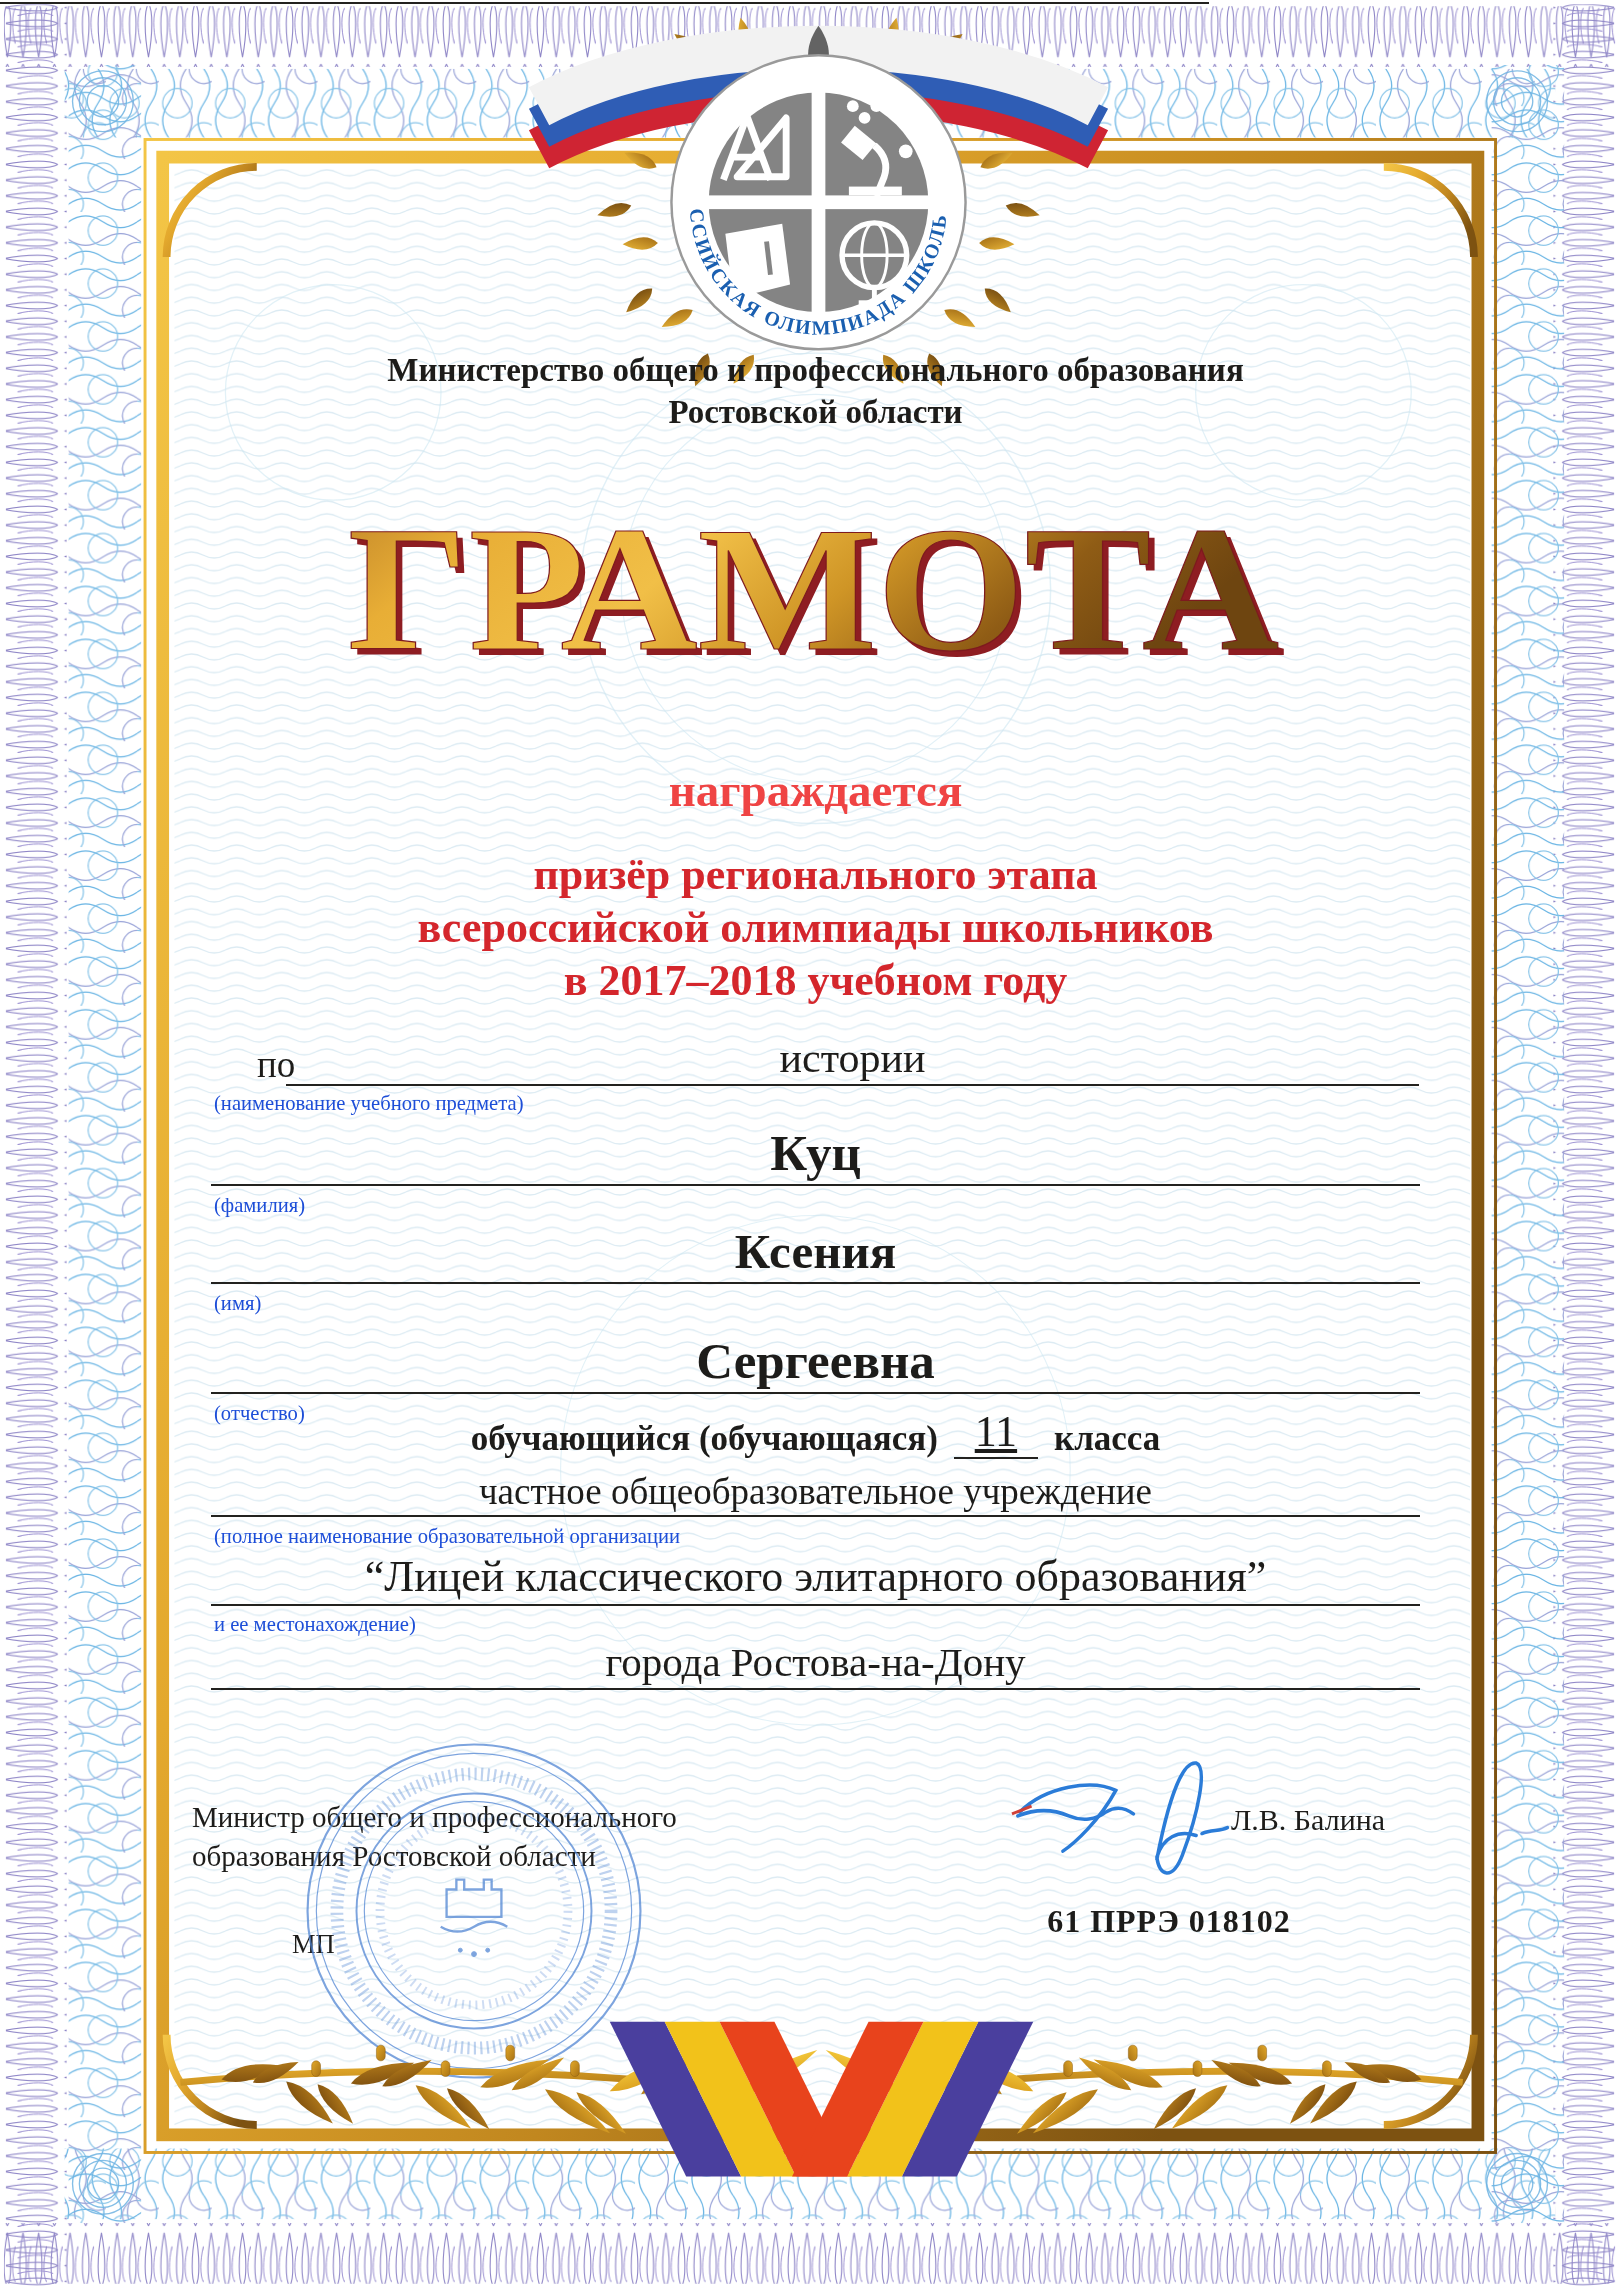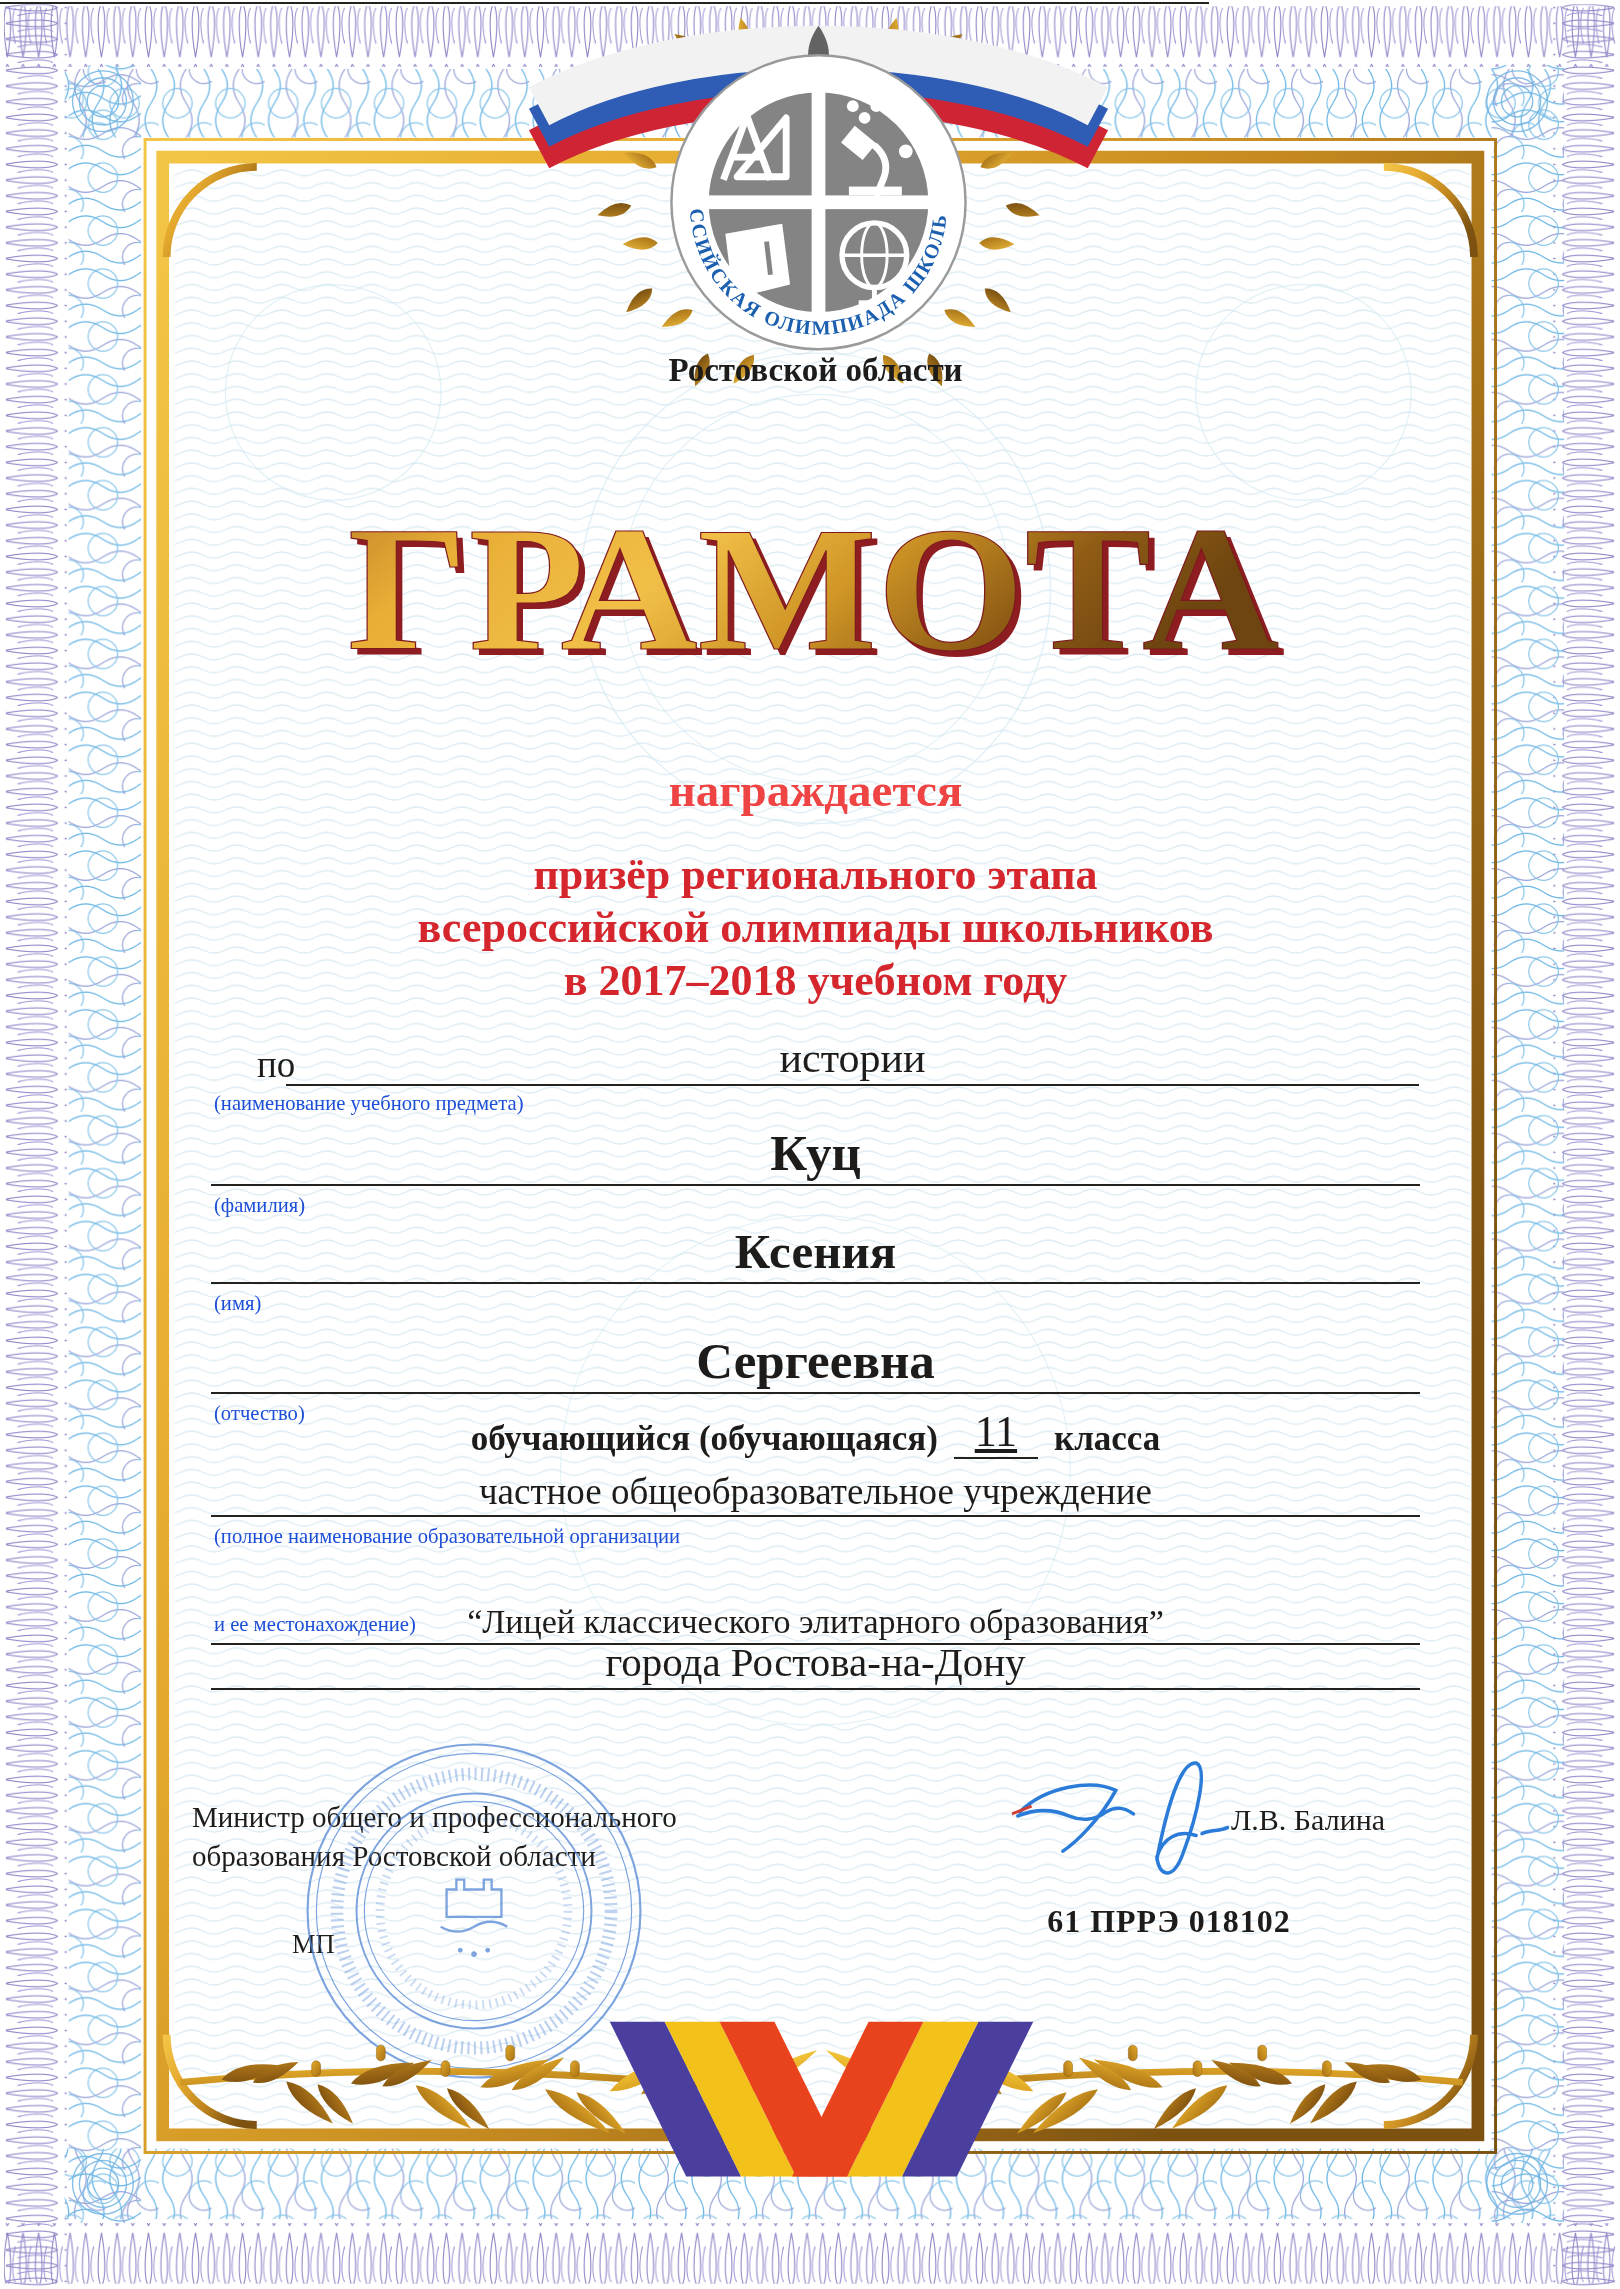--- a/index.html
+++ b/index.html
@@ -12,21 +12,21 @@
   .awarded{top:763px;font-size:47px;font-weight:bold;color:#ef4444;}
   .redline{font-weight:bold;color:#d4262c;font-size:44px;}
   .r1{top:849px}.r2{top:902px}.r3{top:955px}
   .vrow{position:absolute;display:flex;align-items:flex-end;justify-content:center;
         border-bottom:2.5px solid #23221f;box-sizing:border-box;padding-bottom:2px;}
   .subject-row{left:286px;width:1133px;top:1029px;height:57px;font-size:42px;}
   .surname-row{left:211px;width:1209px;top:1123px;height:63px;font-size:51px;font-weight:bold;}
   .name-row{left:211px;width:1209px;top:1223px;height:61px;font-size:49px;font-weight:bold;}
   .patronymic-row{left:211px;width:1209px;top:1331px;height:63px;font-size:51px;font-weight:bold;}
   .orgtype-row{left:211px;width:1209px;top:1470px;height:47px;font-size:37px;}
-  .orgname-row{left:211px;width:1209px;top:1553px;height:53px;font-size:34px;margin-top:39px;}
+  .orgname-row{left:211px;width:1209px;top:1553px;height:53px;font-size:44px;}
   .orgcity-row{left:211px;width:1209px;top:1635px;height:55px;font-size:41px;}
   .blank-row{left:211px;width:1209px;top:1757px;height:2px;border-bottom:2.5px solid #23221f;}
   .caption{position:absolute;left:214px;width:1209px;font-size:20.6px;color:#1d4ed8;}
   .cap-subject{top:1092px}.cap-surname{top:1194px}.cap-name{top:1292px}
   .cap-patronymic{top:1402px}.cap-orgtype{top:1525px}.cap-orgname{top:1613px}
   .po-prefix{position:absolute;left:237px;top:1043px;font-size:37px;margin-left:20px;}
   .grade-row{position:absolute;left:211px;width:1209px;top:1409px;display:flex;
              justify-content:center;align-items:flex-end;gap:15.7px;font-size:35px;font-weight:bold;}
   .grade-value{font-size:44px;font-weight:normal;border-bottom:2.5px solid #23221f;
                min-width:73px;text-align:center;line-height:1.05;padding:0 5.9px 2px;text-decoration:underline;}
@@ -207,20 +207,21 @@
     <rect x="476" y="298" width="32" height="6" fill="#fff"></rect>
   </g>
 
   <path id="ringArc" d="M304,202 A131,131 0 0 0 566,202" fill="none"></path>
   <text font-family="Liberation Serif, serif" font-size="20.5" font-weight="bold" fill="#1a5fb0" letter-spacing="2">
     <textPath href="#ringArc" startOffset="50%" text-anchor="middle">ВСЕРОССИЙСКАЯ ОЛИМПИАДА ШКОЛЬНИКОВ</textPath>
   </text>
 </svg>
 
 <div class="center-col ministry">
+  <div>Министерство общего и профессионального образования</div>
   <div>Ростовской области</div>
 </div>
 
 <svg class="abs" style="left:235px;top:480px" width="1157" height="211" viewBox="0 0 1180 215">
   <defs>
     <linearGradient id="tGold" x1="0" y1="0" x2="1" y2="0.25">
       <stop offset="0" stop-color="#c08428"></stop>
         <stop offset="0.18" stop-color="#e8ae36"></stop>
       <stop offset="0.42" stop-color="#f1bf47"></stop>
         <stop offset="0.62" stop-color="#cf9526"></stop>

